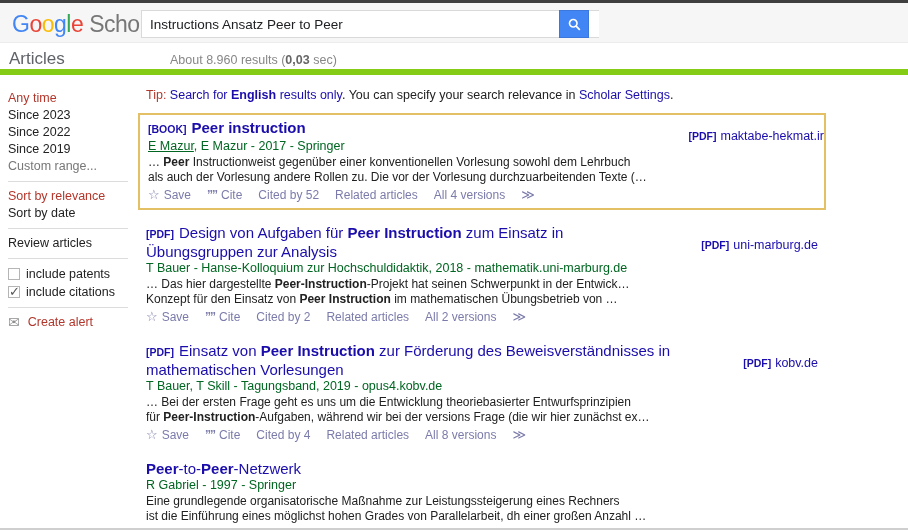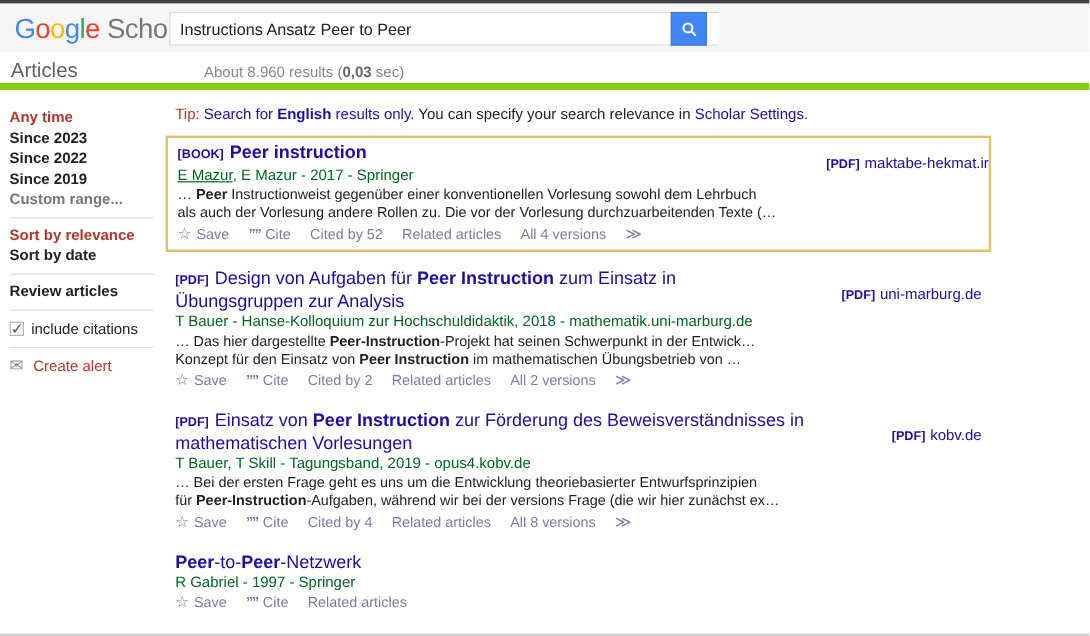--- a/index.html
+++ b/index.html
@@ -31,21 +31,21 @@
   }
 
   
   .statsbar{position:absolute;top:43px;left:0;right:0;height:32px;border-bottom:6px solid #84cc16;background:#fff;}
   .section-title{position:absolute;left:9px;top:6px;font-size:17px;color:#5f6368;}
   .stats{position:absolute;left:170px;top:10px;font-size:12.5px;color:#878787;}
   .stats b{color:#666;}
 
   
   .sidebar{position:absolute;left:8px;top:90px;width:130px;font-size:12.5px;}
-  .sb-item{line-height:17px;color:#222;cursor:pointer;white-space:nowrap;font-weight:bold;}
+  .sb-item{line-height:17px;color:#222;cursor:pointer;white-space:nowrap;}
   .sb-item.active{color:var(--red);}
   .sb-item.muted{color:#777;}
   .sb-divider{border:none;border-top:1px solid #dcdcdc;margin:6px 0;width:120px;}
   .sb-check{display:flex;align-items:center;line-height:18px;cursor:pointer;color:#222;}
   .cbox{width:12px;height:12px;border:1px solid #b5b5b5;background:#fff;margin-right:6px;position:relative;flex:0 0 auto;}
   .cbox .tick{position:absolute;left:0px;top:-4px;font-size:13px;color:#555;}
   .sb-alert{display:flex;align-items:center;margin-top:1px;cursor:pointer;color:var(--red);}
   .env-icon{color:#8f8f8f;font-size:14px;margin-right:8px;}
 
   
@@ -105,20 +105,24 @@
     <div class="sb-item">Since 2022</div>
     <div class="sb-item">Since 2019</div>
     <div class="sb-item muted">Custom range...</div>
     <hr class="sb-divider">
     <div class="sb-item active">Sort by relevance</div>
     <div class="sb-item">Sort by date</div>
     <hr class="sb-divider">
     <div class="sb-item">Review articles</div>
     <hr class="sb-divider">
     <div class="sb-check">
+      <span class="cbox"></span>
+      <span>include patents</span>
+    </div>
+    <div class="sb-check">
       <span class="cbox">
         <span class="tick">✓</span>
       </span>
       <span>include citations</span>
     </div>
     <hr class="sb-divider">
     <div class="sb-alert">
       <span class="env-icon">✉</span>
       <span>Create alert</span>
     </div>
@@ -183,20 +187,24 @@
             <span>All 8 versions</span>
             <span class="more-icon">≫</span>
           </div>
         </div>
         <div class="r-side"><span class="r-tag">[PDF]</span><a>kobv.de</a></div>
       </div>
       <div class="result">
         <div class="r-main">
           <div class="r-title"><span class="b">Peer</span><span>-to-</span><span class="b">Peer</span><span>-Netzwerk</span></div>
           <div class="r-authors"><span>R Gabriel - 1997 - Springer</span></div>
+          <div class="r-snippet">
+            <div><span>Eine grundlegende organisatorische Maßnahme zur Leistungssteigerung eines Rechners</span></div>
+            <div><span>ist die Einführung eines möglichst hohen Grades von Parallelarbeit, dh einer großen Anzahl …</span></div>
+          </div>
           <div class="r-actions">
             <span><span class="star-icon">☆</span>Save</span>
             <span><span class="quote-icon">””</span>Cite</span>
             <span>Related articles</span>
           </div>
         </div>
       </div>
     </div>
 </div>
 

